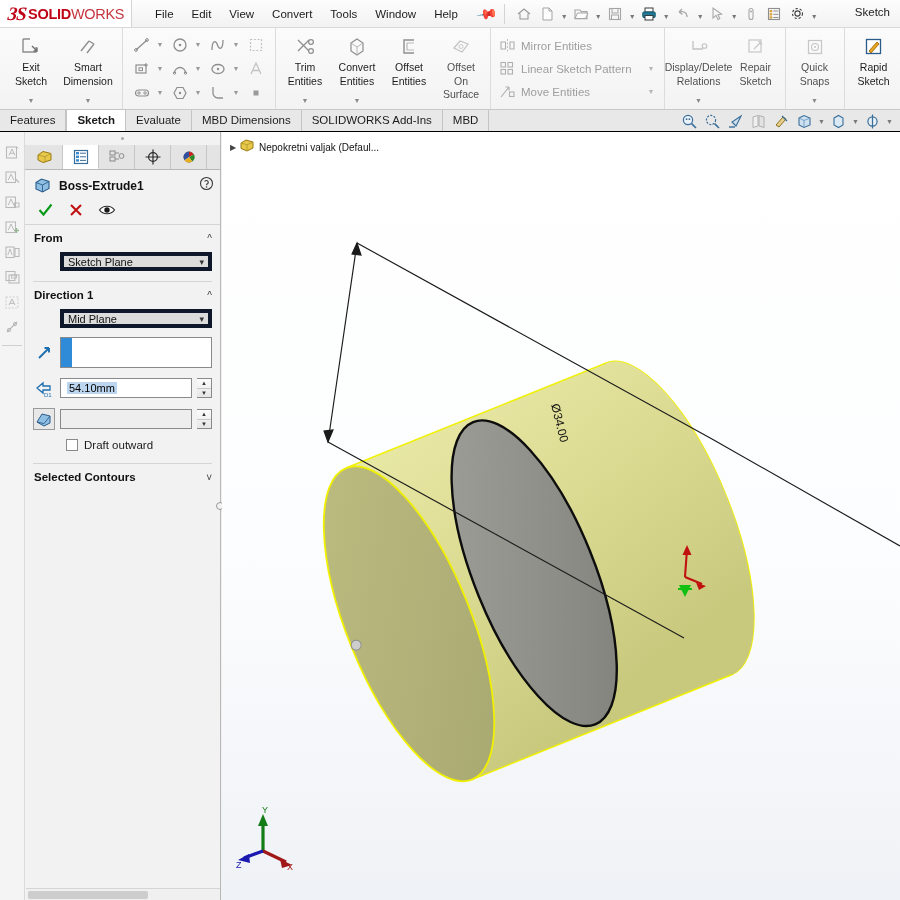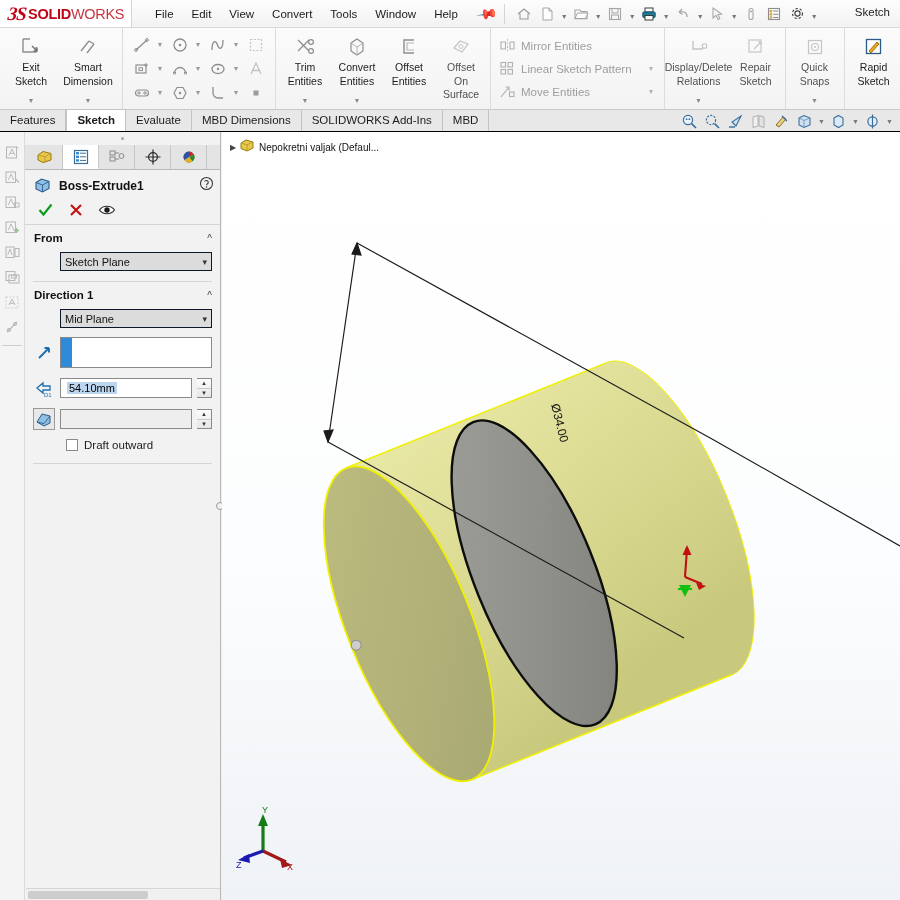--- a/index.html
+++ b/index.html
@@ -193,21 +193,21 @@
   }
   .pm-act { cursor: pointer; display: flex; align-items: center; }
   .pm-section {
     display: flex; align-items: center; padding: 7px 8px 5px 9px;
   }
   .pm-section .s-label { font-size: 11.5px; font-weight: bold; color: #111; }
   .pm-section .s-chev { margin-left: auto; color: #3a3a3a; font-size: 10px; cursor: pointer; }
   .pm-divider { height: 1px; background: #d5d5d5; margin: 0 8px; }
   .pm-row { display: flex; align-items: center; padding: 3px 8px 3px 8px; gap: 5px; }
   .pm-combo {
-    flex: 1; height: 19px; background: #dcdcdc; border: 1px solid #0f172a;
+    flex: 1; height: 19px; background: #dcdcdc; border: 4px solid #0f172a;
     display: flex; align-items: center; padding: 0 4px;
     font-size: 11px; color: #111; cursor: pointer; margin-left: 27px;
   }
   .pm-combo .cv { flex: 1; }
   .pm-combo .cc { font-size: 9px; color: #333; }
   .sel-box {
     flex: 1; height: 31px; background: #ffffff; border: 1px solid #8a8a8a;
     display: flex; cursor: text;
   }
   .sel-box .blue { width: 11px; background: #2f8bd8; }
@@ -926,20 +926,24 @@
       </div>
     </div>
 
     <div class="draft-row">
       <span class="cb"></span>
       <span class="lbl">Draft outward</span>
     </div>
 
     <div class="pm-divider" style="margin-top:6px;"></div>
 
+    <div class="pm-section">
+      <span class="s-label">Selected Contours</span>
+      <span class="s-chev">˅</span>
+    </div>
 
     <div class="pm-handle"></div>
   </div>
 
   <div class="graphics">
 
     <div class="ft-root">
       <span class="arrow">▶</span>
       <span>
         <svg width="16" height="16" viewBox="0 0 16 16">

